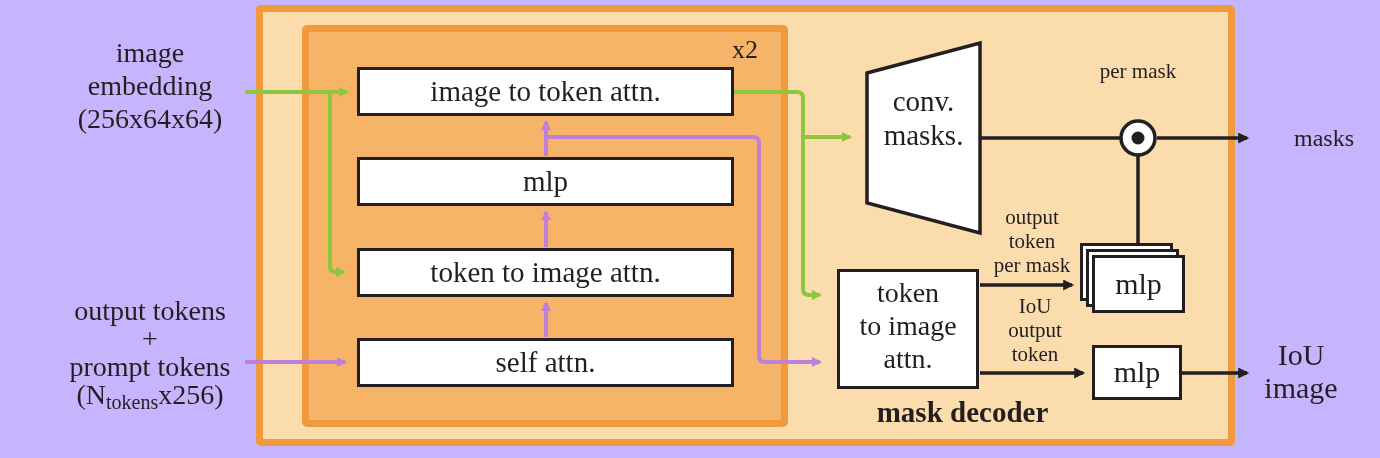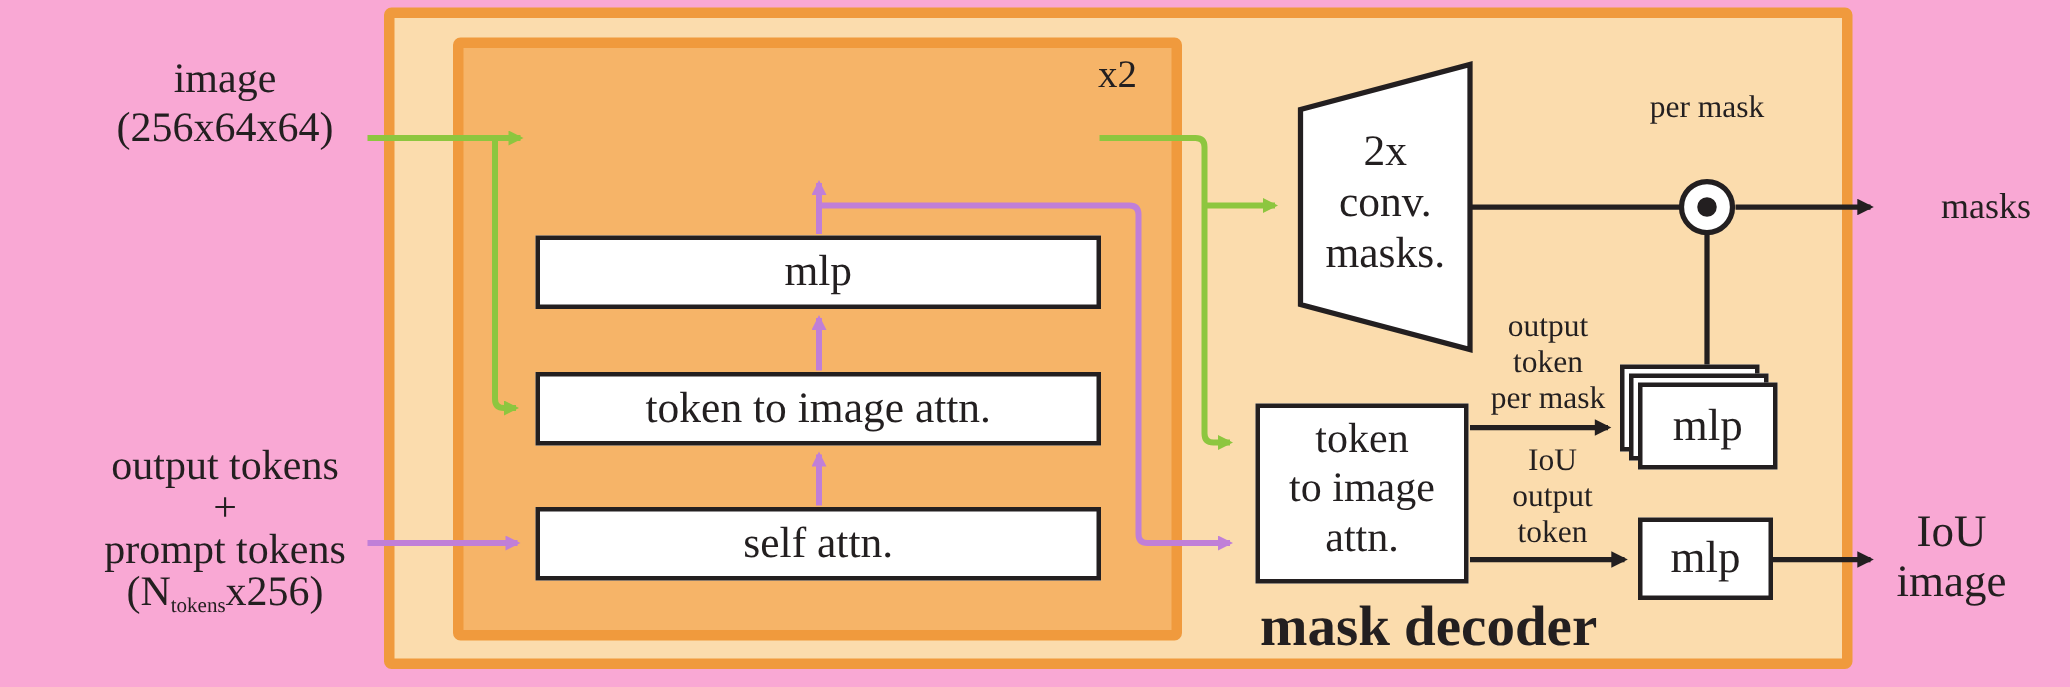--- a/index.html
+++ b/index.html
@@ -2,21 +2,21 @@
 <html style="--c-green: #8dc63f; --c-purple: #c07fd8; --c-orange-border: #f09a3d; --c-outer-fill: #fbdcad; --c-inner-fill: #f6b468; --c-ink: #231f20;"><head>
 <meta charset="utf-8">
 <style>
   :root{
     --c-green:#8dc63f; --c-purple:#c07fd8; --c-orange-border:#f09a3d;
     --c-outer-fill:#fbdcad; --c-inner-fill:#f6b468; --c-ink:#231f20;
   }
   *{box-sizing:border-box;margin:0;padding:0;}
   html,body{background:#fff;}
   body{font-family:"Liberation Serif", serif; color:var(--c-ink);}
-  .stage{position:relative;width:1380px;height:458px;background:#f9a8d4;overflow:hidden;}
+  .stage{position:relative;width:1380px;height:458px;background:#c4b5fd;overflow:hidden;}
   .abs{position:absolute;}
 
   .outer-box{left:256px;top:5px;width:979px;height:441px;background:var(--c-outer-fill);
     border:7px solid var(--c-orange-border);border-radius:5px;}
   .inner-box{left:302px;top:25px;width:486px;height:402px;background:var(--c-inner-fill);
     border:7px solid var(--c-orange-border);border-radius:5px;}
 
   svg.wires{position:absolute;left:0;top:0;pointer-events:none;}
   .w-green{stroke:var(--c-green);stroke-width:4;fill:none;}
   .w-purple{stroke:var(--c-purple);stroke-width:4;fill:none;}
@@ -30,30 +30,30 @@
   .t2i-box{left:837px;top:269px;width:142px;height:120px;background:#fff;border:3px solid var(--c-ink);
     text-align:center;font-size:28px;line-height:33px;padding-top:4px;}
   .mlp-card{background:#fff;border:3px solid var(--c-ink);width:93px;height:58px;}
   .mlp-front{text-align:center;font-size:30px;line-height:51px;}
   .iou-mlp{left:1092px;top:345px;width:90px;height:55px;background:#fff;border:3px solid var(--c-ink);
     text-align:center;font-size:30px;line-height:48px;}
 
   .big-label{font-size:28px;text-align:center;}
   .lbl-image-emb{left:15px;top:36px;width:270px;line-height:33px;}
   .lbl-tokens{left:15px;top:297px;width:270px;line-height:28px;}
-  .sub{font-size:14px;vertical-align:-5px;}
+  .sub{font-size:20px;vertical-align:-5px;}
   .x2-label{left:700px;top:35px;width:90px;text-align:center;font-size:26px;}
   .trap-text{left:867px;top:84px;width:113px;text-align:center;font-size:29px;line-height:34px;}
   .small-label{font-size:21px;line-height:24px;text-align:center;}
   .dot-label{left:1058px;top:60px;width:160px;line-height:23px;}
   .out-token-label{left:970px;top:205px;width:124px;}
   .iou-token-label{left:973px;top:294px;width:124px;}
   .masks-label{left:1262px;top:122px;width:112px;font-size:24px;line-height:32px;margin-left:32px;}
   .iou-scores-label{left:1245px;top:338px;width:112px;text-align:center;font-size:30px;line-height:33px;}
-  .decoder-label{left:840px;top:396px;width:245px;font-size:38px;font-weight:bold;}
+  .decoder-label{left:840px;top:396px;width:245px;text-align:center;font-size:29px;font-weight:bold;}
 </style>
 </head>
 <body>
 
 <div class="stage">
 
   <div class="abs outer-box"></div>
   <div class="abs inner-box"></div>
 
   <svg class="wires" width="1380" height="458" viewBox="0 0 1380 458">
@@ -87,36 +87,37 @@
     <path class="w-black" d="M980,373 H1083" marker-end="url(#mk)"></path>
     <path class="w-black" d="M1182,373 H1247" marker-end="url(#mk)"></path>
 
     <polygon class="shape-white" points="867,73 980,43 980,233 867,203"></polygon>
     <circle class="shape-white" cx="1138" cy="138" r="17"></circle>
     <circle class="dot-fill" cx="1138" cy="138" r="6.5"></circle>
   </svg>
 
   <div class="abs big-label lbl-image-emb">
     <div>image</div>
+    <div>embedding</div>
     <div>(256x64x64)</div>
   </div>
   <div class="abs big-label lbl-tokens">
     <div>output tokens</div>
     <div>+</div>
     <div>prompt tokens</div>
     <div><span>(N</span><span class="sub">tokens</span><span>x256)</span></div>
   </div>
 
   <div class="abs x2-label">x2</div>
+  <div class="abs layer-box" style="top:67px"><span>image to token attn.</span></div>
   <div class="abs layer-box" style="top:157px"><span>mlp</span></div>
   <div class="abs layer-box" style="top:338px"><span>self attn.</span></div>
   <div class="abs layer-box" style="top:248px"><span>token to image attn.</span></div>
 
   <div class="abs trap-text">
-    <div>2x</div>
     <div>conv.</div>
     <div>masks.</div>
   </div>
 
   <div class="abs small-label dot-label">
     <div>per mask</div>
   </div>
   <div class="abs masks-label">masks</div>
 
   <div class="abs t2i-box">

